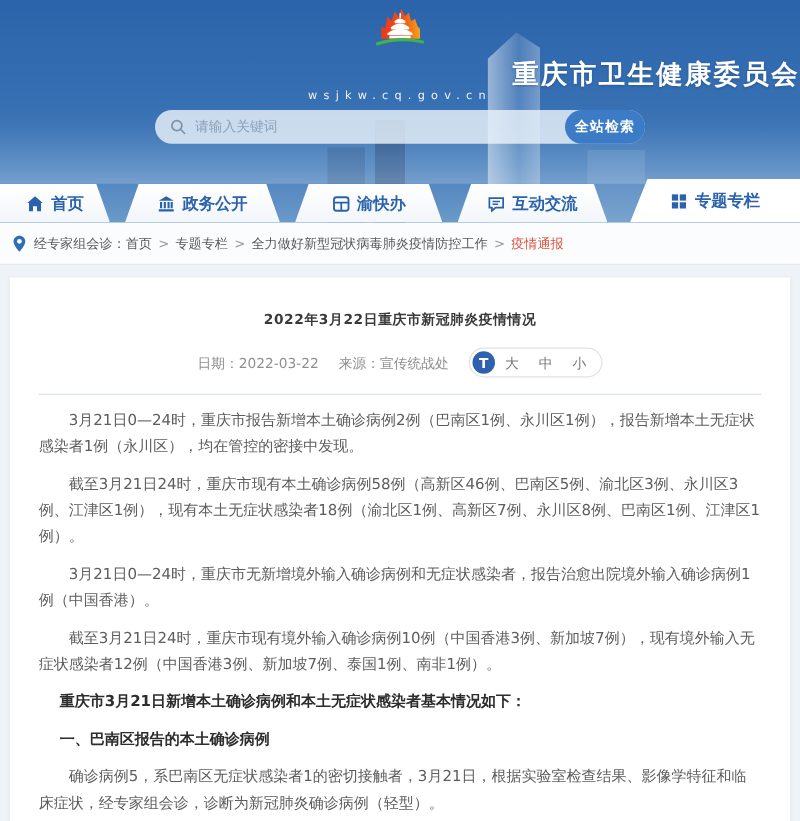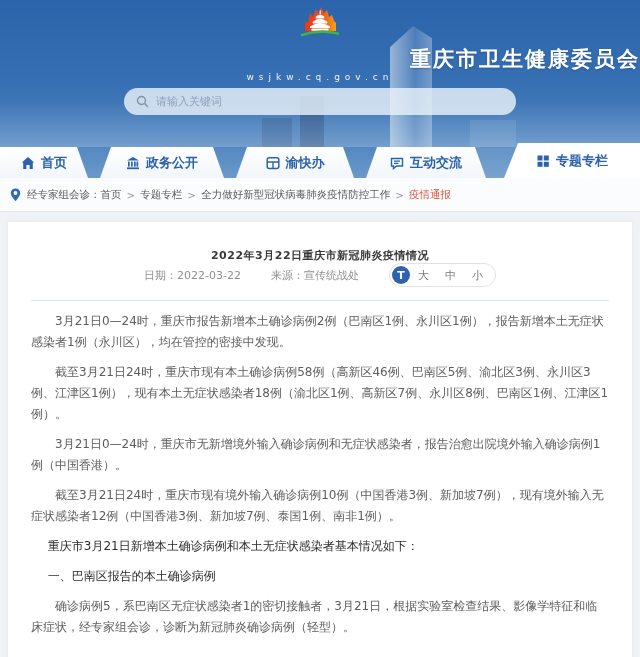--- a/index.html
+++ b/index.html
@@ -60,33 +60,33 @@
   .breadcrumb-bar svg { margin-right:6px; flex:0 0 auto; }
   .crumb { color:#5a5a5a; cursor:pointer; }
   .crumb-sep { color:#999; margin:0 5px; }
   .crumb-last { color:#d9543f; cursor:pointer; }
 
   
   .content-card { margin:10px 8px 0; background:#fff; min-height:434px;
     padding:26px 23px 18px; box-shadow:0 0 4px rgba(120,140,160,.08); }
   .article-title { text-align:center; font-size:11px; font-weight:600; color:#3a3a3a;
     letter-spacing:.5px; }
-  .article-meta { display:flex; justify-content:center; align-items:center;
-    gap:30px; font-size:11px; color:#8f8f8f; }
+  .article-meta { margin-top:15px; display:flex; justify-content:center; align-items:center;
+    gap:16px; font-size:11px; color:#8f8f8f; }
   .meta-item { white-space:nowrap; }
   .font-size-widget { display:inline-flex; align-items:center; gap:0;
     border:1px solid #e2e2e2; border-radius:13px; padding:2px 4px 2px 2px; }
   .t-icon { width:18px; height:18px; border-radius:50%; background:#2f62ae; color:#fff;
     font-size:11px; font-weight:bold; display:flex; align-items:center; justify-content:center; }
   .fs-opt { color:#777; font-size:11px; padding:0 8px; cursor:pointer; }
   .meta-divider { margin-top:13px; border-top:1px solid #d9e4f0; }
 
   .article-body { padding-top:10px; font-size:12px; line-height:21px; color:#5d5d5d; }
   .article-body p { margin-bottom:9px; text-indent:2em; }
-  .article-body p.bold { font-weight:normal; color:#2d2d2d; text-indent:1.4em; }
+  .article-body p.bold { font-weight:bold; color:#2d2d2d; text-indent:1.4em; }
 </style>
 </head>
 <body>
 
 <div class="header">
   <div class="bldg tower-far"></div>
   <div class="bldg tower-left"></div>
   <div class="bldg tower-right"></div>
   <div class="bldg tower-main"></div>
   <div class="bldg haze"></div>
@@ -114,20 +114,21 @@
   <div class="site-url">wsjkw.cq.gov.cn</div>
 
   <div class="search-row">
     <div class="search-box">
       <svg width="13" height="13" viewBox="0 0 13 13">
         <circle cx="5.5" cy="5.5" r="4" fill="none" stroke="#7d93a8" stroke-width="1.4"></circle>
         <line x1="8.6" y1="8.6" x2="12" y2="12" stroke="#7d93a8" stroke-width="1.4"></line>
       </svg>
       <input class="search-input" type="text" placeholder="请输入关键词" style="">
     </div>
+    <button class="search-btn">全站检索</button>
   </div>
 
   <div class="nav">
     <div class="nav-tab tab-1">
       <svg width="14" height="14" viewBox="0 0 14 14">
         <path d="M7 1 L13.2 6.4 L11.8 6.4 L11.8 13 L8.6 13 L8.6 9 L5.4 9 L5.4 13 L2.2 13 L2.2 6.4 L0.8 6.4 Z" fill="#2b62ab"></path>
       </svg>
       <span class="nav-label">首页</span>
     </div>
     <div class="nav-tab tab-2">

